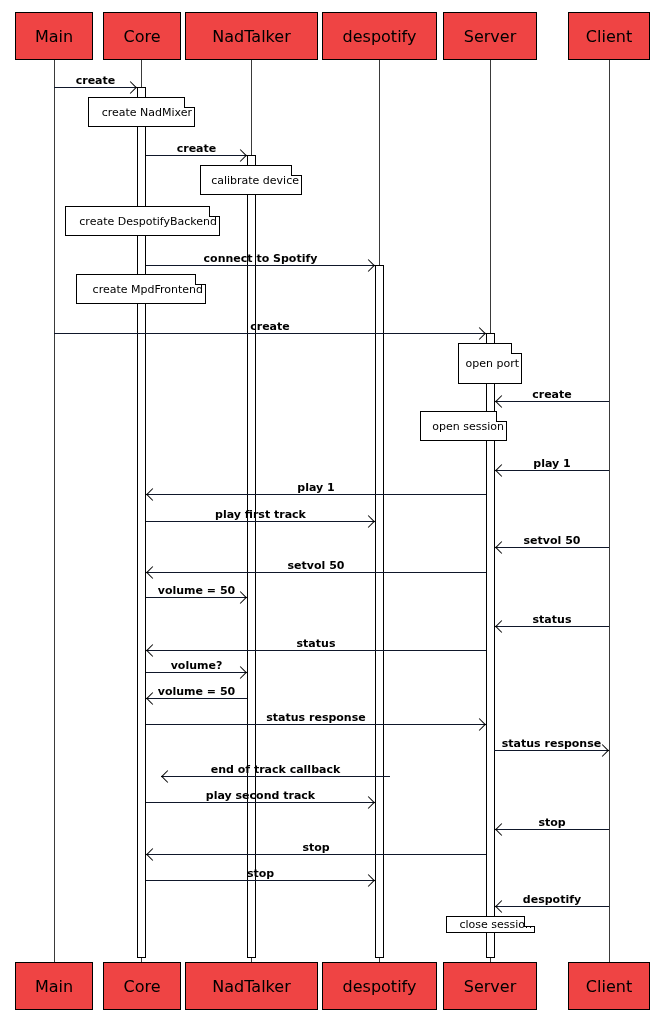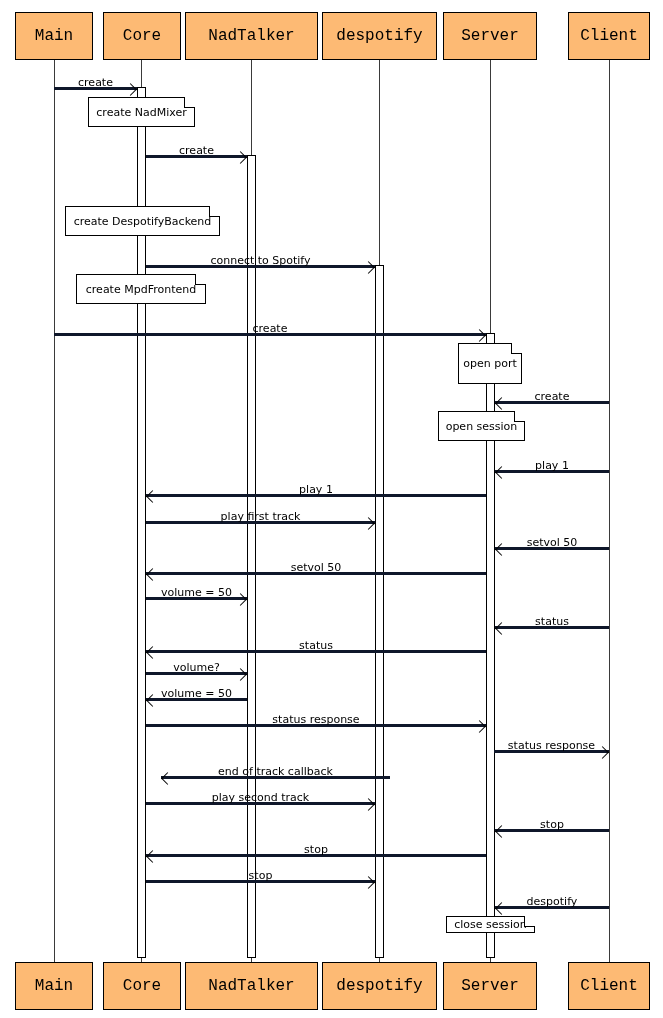--- a/index.html
+++ b/index.html
@@ -2,43 +2,43 @@
 <html><head>
 <meta charset="utf-8">
 <style>
   html,body { margin:0; padding:0; background:#fff; }
   .canvas {
     position:relative; width:663px; height:1018px; background:#ffffff;
     font-family:"DejaVu Sans","Liberation Sans",sans-serif; color:#000;
     overflow:hidden;
   }
   .actor {
-    position:absolute; height:48px; border:1px solid #000; background:#fdba74;
+    position:absolute; height:48px; border:1px solid #000; background:#ef4444;
     box-sizing:border-box; display:flex; align-items:center; justify-content:center;
-    font-size:16px; z-index:3; white-space:nowrap;font-family:Liberation Mono, monospace;
+    font-size:16px; z-index:3; white-space:nowrap;
   }
   .lifeline {
     position:absolute; top:60px; height:902px; width:0;
     border-left:1px solid #3a3a3a; z-index:0;
   }
   .activation {
     position:absolute; width:9px; border:1px solid #000; background:#fff;
     box-sizing:border-box; z-index:1;
   }
-  .msg { position:absolute; height:0; border-top:3px solid #0f172a; z-index:2; }
+  .msg { position:absolute; height:0; border-top:1px solid #0f172a; z-index:2;font-weight:bold; }
   .msg-label {
     position:absolute; left:0; right:0; bottom:1px; text-align:center;
     font-size:11px; white-space:nowrap; line-height:13px;
   }
   .arrow { position:absolute; width:9px; height:9px; box-sizing:border-box; top:-5px; }
   .arrow.right { right:2px; border-top:1px solid #000; border-right:1px solid #000; transform:rotate(45deg); }
   .arrow.left  { left:2px;  border-top:1px solid #000; border-left:1px solid #000;  transform:rotate(-45deg); }
   .note {
     position:absolute; border:1px solid #000; background:#fff; box-sizing:border-box;
-    display:flex; align-items:center; justify-content:center; font-size:11px;
+    display:flex; align-items:center; justify-content:flex-end; font-size:11px;
     padding:0 2px; z-index:4; white-space:nowrap;
   }
   .fold {
     position:absolute; top:-1px; right:-1px; width:11px; height:11px;
     background:#fff; border-left:1px solid #000; border-bottom:1px solid #000;
     box-sizing:border-box;
   }
 </style>
 </head>
 <body>
@@ -161,33 +161,37 @@
   </div>
   <div class="msg" style="top:906px;left:495px;width:114px">
     <span class="msg-label">despotify</span>
     <span class="arrow left"></span>
   </div>
 
   <div class="note" style="left:88px;top:97px;width:107px;height:30px">
     <span class="fold"></span>
     <span>create NadMixer</span>
   </div>
+  <div class="note" style="left:200px;top:165px;width:102px;height:30px">
+    <span class="fold"></span>
+    <span>calibrate device</span>
+  </div>
   <div class="note" style="left:76px;top:274px;width:130px;height:30px">
     <span class="fold"></span>
     <span>create MpdFrontend</span>
   </div>
   <div class="note" style="left:65px;top:206px;width:155px;height:30px">
     <span class="fold"></span>
     <span>create DespotifyBackend</span>
   </div>
   <div class="note" style="left:458px;top:343px;width:64px;height:41px">
     <span class="fold"></span>
     <span>open port</span>
   </div>
-  <div class="note" style="left:438px;top:411px;width:87px;height:30px">
+  <div class="note" style="left:420px;top:411px;width:87px;height:30px">
     <span class="fold"></span>
     <span>open session</span>
   </div>
   <div class="note" style="left:446px;top:916px;width:89px;height:17px">
     <span class="fold"></span>
     <span>close session</span>
   </div>
 
 </div>
 

